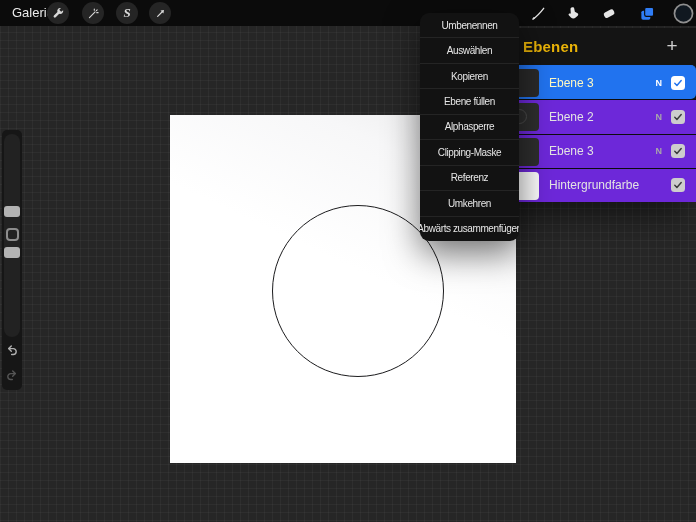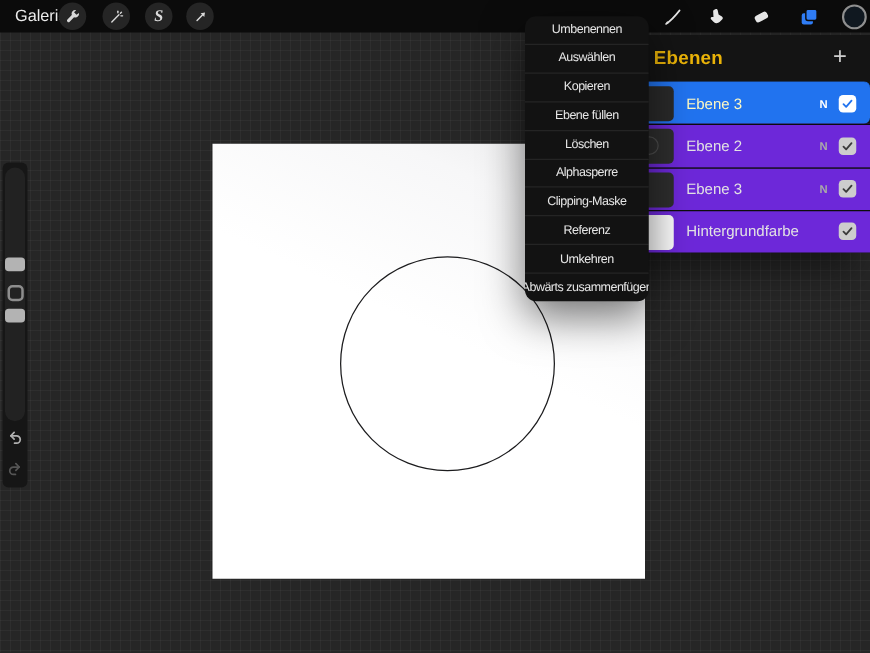--- a/index.html
+++ b/index.html
@@ -163,21 +163,20 @@
     </div>
   </div>
       </div>
   </div>
 
   <div class="context-menu" id="context-menu">
       <div class="menu-item">Umbenennen</div>
       <div class="menu-item">Auswählen</div>
       <div class="menu-item">Kopieren</div>
       <div class="menu-item">Ebene füllen</div>
-      <div class="menu-item">Löschen</div>
       <div class="menu-item">Alphasperre</div>
       <div class="menu-item">Clipping-Maske</div>
       <div class="menu-item">Referenz</div>
       <div class="menu-item">Umkehren</div>
       <div class="menu-item">Abwärts zusammenfügen</div>
     </div>
 
   <div class="topbar">
     <span class="gallery-label">Galerie</span>
 

